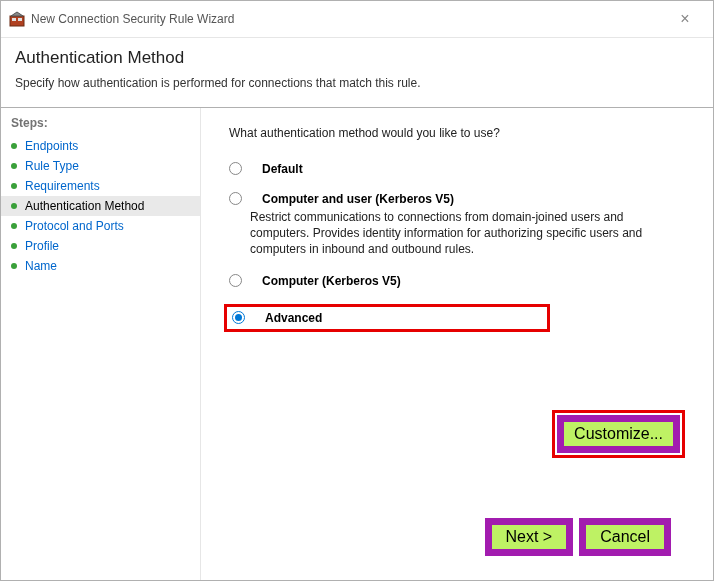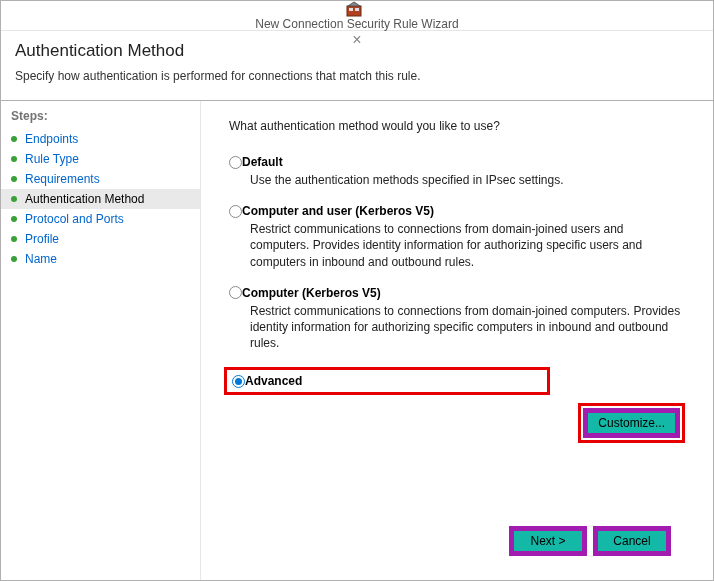--- a/index.html
+++ b/index.html
@@ -1,47 +1,47 @@
 <!DOCTYPE html>
 <html><head>
 <meta charset="utf-8">
 <style>
   * { box-sizing: border-box; font-family: "Segoe UI", Tahoma, sans-serif; }
   body { margin: 0; background: #fff; }
   .window { width: 714px; height: 581px; border: 1px solid #b0b0b0; display: flex; flex-direction: column; background: #fff; }
-  .titlebar { height: 30px; display: flex; align-items: center; padding: 0 8px; border-bottom: 1px solid #e6e6e6; flex-direction: column; }
+  .titlebar { height: 30px; display: flex; align-items: center; padding: 18px 8px; border-bottom: 1px solid #e6e6e6; }
   .titlebar .icon { width: 16px; height: 16px; margin-right: 6px; }
   .titlebar .title { flex: 1; font-size: 12px; color: #555; }
   .titlebar .close { width: 40px; text-align: center; color: #888; font-size: 16px; cursor: default; }
   .header { padding: 10px 14px 16px 14px; border-bottom: 1px solid transparent; }
   .header-title { font-size: 17px; color: #222; margin-bottom: 8px; }
   .header-sub { font-size: 12px; color: #333; }
   .body { flex: 1; display: flex; border-top: 1px solid #b0b0b0; min-height: 0; }
   .sidebar { width: 200px; border-right: 1px solid #e6e6e6; padding: 8px 0; }
   .steps-label { font-size: 12px; font-weight: bold; padding: 0 10px 6px 10px; color: #737373; }
   .step { display: flex; align-items: center; font-size: 12px; padding: 3px 10px 3px 8px; gap: 6px; cursor: default; }
   .step-link { color: #0066cc; }
   .step.active { background: #e9e9e9; color: #000; }
   .step.active .step-text { color: #000; }
   .step-bullet { width: 10px; height: 10px; display: inline-block; }
   .step-bullet svg { display: block; }
   .content { flex: 1; padding: 18px 28px 10px 28px; position: relative; display: flex; flex-direction: column; }
   .question { font-size: 12px; color: #222; margin-bottom: 22px; }
   .option { margin-bottom: 16px; }
-  .option-row { display: flex; align-items: center; gap: 0; }
+  .option-row { display: flex; align-items: flex-start; gap: 20px; }
   .radio { width: 13px; height: 13px; border: 1px solid #888; border-radius: 50%; display: inline-flex; align-items: center; justify-content: center; flex-shrink: 0; }
   .radio.selected { border-color: #0078d7; }
   .radio.selected::after { content: ""; width: 7px; height: 7px; background: #0078d7; border-radius: 50%; }
   .option-label { font-size: 12px; font-weight: bold; color: #000; }
   .option-desc { font-size: 12px; color: #222; margin-left: 21px; margin-top: 3px; line-height: 1.35; }
   .highlight-adv { border: 3px solid #e60000; padding: 4px 4px 4px 4px; width: 326px; margin-left: -5px; }
   .highlight-adv .option-row { padding-left: 1px; }
   .customize-wrap { position: absolute; right: 28px; top: 302px; }
   .highlight-cust { border: 3px solid #e60000; padding: 2px; display: inline-block; }
-  .btn { font-size: 12px; background: #14b8a6; border: 5px solid #a21caf; padding: 3px 14px; cursor: default; }
+  .btn { font-size: 16px; background: #bef264; border: 7px solid #a21caf; padding: 3px 14px; cursor: default; }
   .btn-cust { padding: 3px 10px; min-width: 80px; text-align: center; }
   .footer { padding: 14px; display: flex; justify-content: flex-end; gap: 6px; }
   .footer .btn { min-width: 78px; text-align: center; }
 </style>
 </head>
 <body>
 
 <div class="window">
 
   <div class="titlebar">
@@ -126,37 +126,35 @@
     </div>
 
     <div class="content">
       <div class="question">What authentication method would you like to use?</div>
 
       <div class="option">
         <div class="option-row">
           <span class="radio"></span>
           <span class="option-label">Default</span>
         </div>
-        <div class="option-desc">Use the authentication methods specified in IPsec settings.</div>
       </div>
 
       <div class="option">
         <div class="option-row">
           <span class="radio"></span>
           <span class="option-label">Computer and user (Kerberos V5)</span>
         </div>
         <div class="option-desc">Restrict communications to connections from domain-joined users and computers. Provides identity information for authorizing specific users and computers in inbound and outbound rules.</div>
       </div>
 
       <div class="option">
         <div class="option-row">
           <span class="radio"></span>
           <span class="option-label">Computer (Kerberos V5)</span>
         </div>
-        <div class="option-desc">Restrict communications to connections from domain-joined computers.  Provides identity information for authorizing specific computers in inbound and outbound rules.</div>
       </div>
 
       <div class="highlight-adv">
         <div class="option" style="margin-bottom:0">
           <div class="option-row">
             <span class="radio selected"></span>
             <span class="option-label">Advanced</span>
           </div>
         </div>
       </div>

